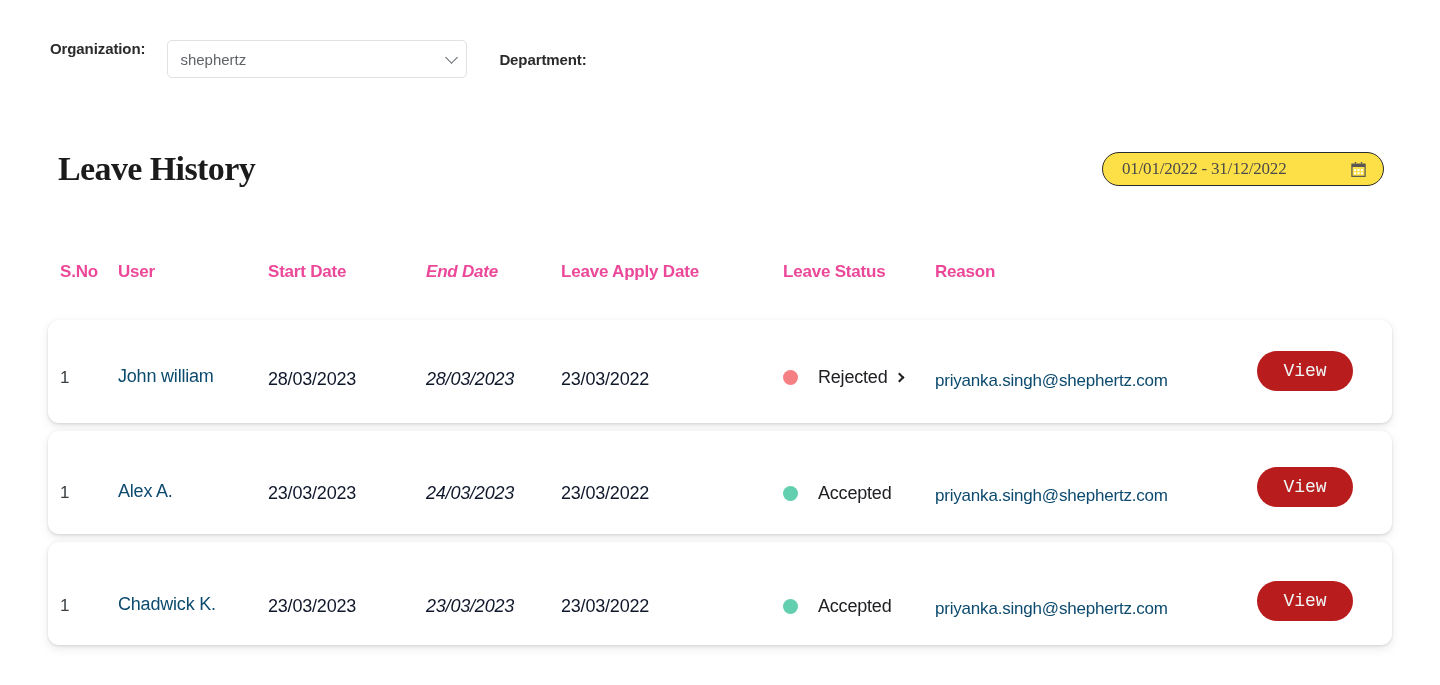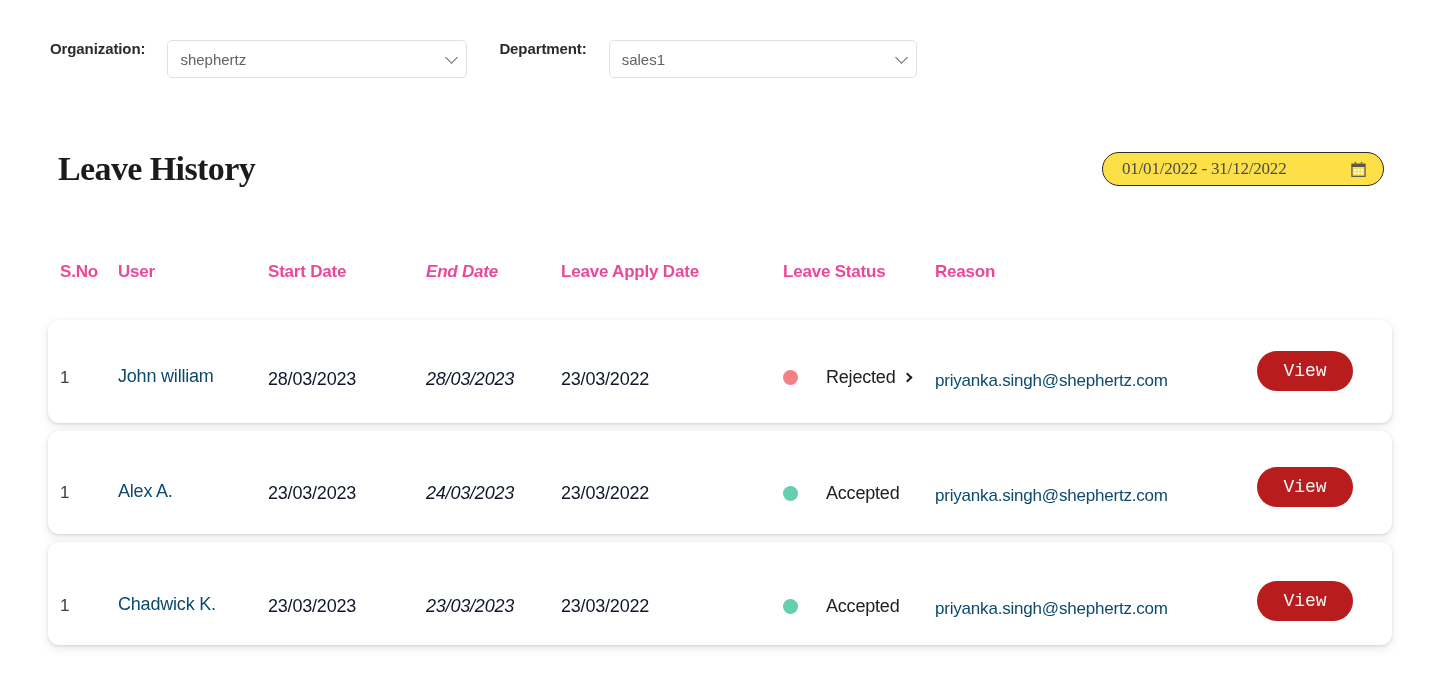--- a/index.html
+++ b/index.html
@@ -206,21 +206,21 @@
     display: flex;
     align-items: center;
   }
   .dot {
     width: 15px;
     height: 15px;
     border-radius: 50%;
     flex: 0 0 auto;
   }
   .status-text {
-    margin-left: 28px;
+    margin-left: 20px;
     font-size: 18px;
     color: #202124;
     letter-spacing: -0.2px;
   }
   .status-chevron {
     margin-left: 9px;
     width: 7px;
     height: 7px;
     border-right: 2px solid #202124;
     border-top: 2px solid #202124;
@@ -255,26 +255,20 @@
       <span class="select-wrap">
         <select class="select-box">
           <option>shephertz</option>
         </select>
         <span class="select-chevron"></span>
       </span>
     </div>
 
     <div class="filter-group dept-group">
       <span class="filter-label">Department:</span>
-      <span class="select-wrap dept">
-        <select class="select-box">
-          <option>sales1</option>
-        </select>
-        <span class="select-chevron"></span>
-      </span>
     </div>
 
   </div>
 
   <div class="title-row">
     <h1 class="page-title">Leave History</h1>
 
     <div class="daterange">
       <span class="daterange-text">01/01/2022 - 31/12/2022</span>
       <svg class="cal-icon" viewBox="0 0 16 16" fill="currentColor">

